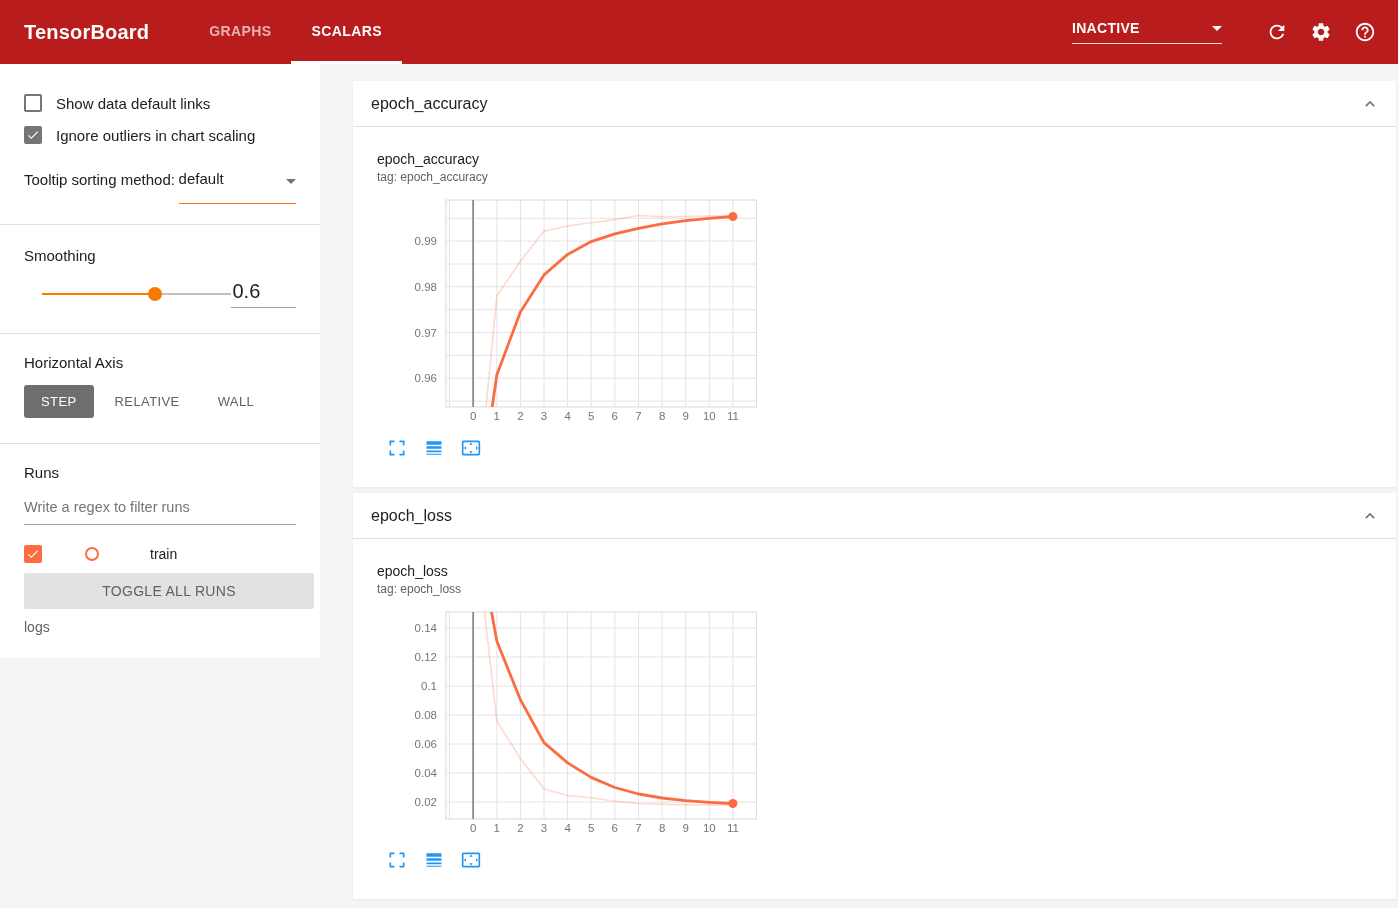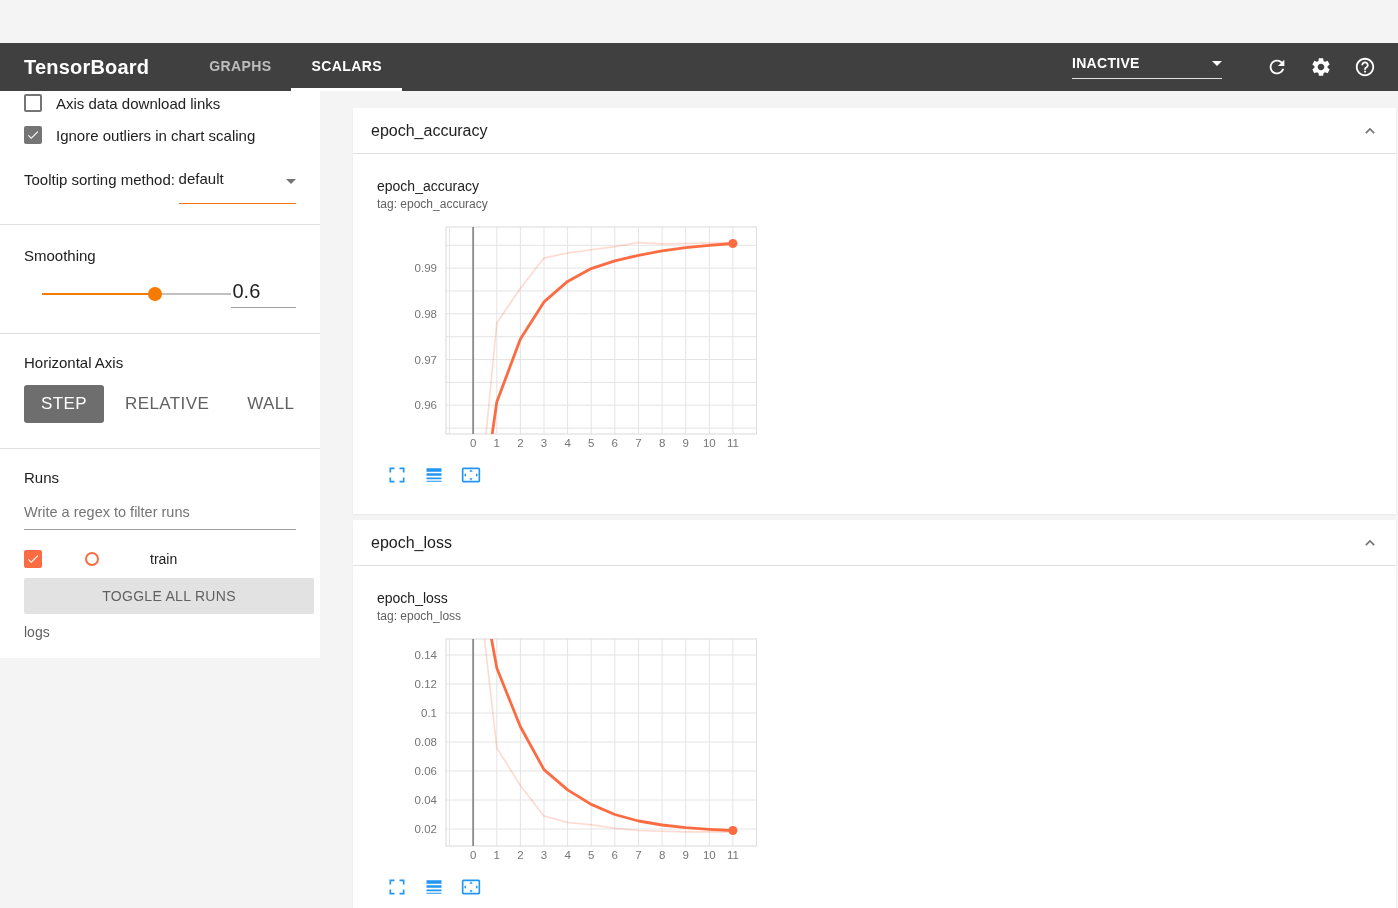--- a/index.html
+++ b/index.html
@@ -1,21 +1,21 @@
 <!DOCTYPE html>
 <html><head>
 <meta charset="utf-8">
 <style>
   * { margin:0; padding:0; box-sizing:border-box; }
   html,body { width:1398px; height:908px; overflow:hidden;
               font-family:"Liberation Sans", sans-serif; background:#f4f4f4; }
 
   
-  .topbar { height:48px; background:#404040; display:flex; align-items:stretch;
-            color:#fff; position:relative; z-index:5;margin-top:43px; }
+  .topbar { height:64px; background:#b91c1c; display:flex; align-items:stretch;
+            color:#fff; position:relative; z-index:5; }
   .logo { font-size:20px; font-weight:bold; margin-left:24px; display:flex; align-items:center; letter-spacing:.2px; }
   .tabs { display:flex; margin-left:40px; }
   .tab { display:flex; align-items:center; padding:0 20px; font-size:14px; font-weight:bold;
          letter-spacing:.4px; color:rgba(255,255,255,.65); cursor:pointer; border-bottom:3px solid transparent; }
   .tab.active { color:#fff; border-bottom:3px solid #fff; }
   .topbar-right { margin-left:auto; display:flex; align-items:center; padding-right:22px; }
   .status-select { width:150px; margin-right:22px; display:flex; align-items:center;
                    border-bottom:1px solid rgba(255,255,255,.85); padding-bottom:7px; cursor:pointer; }
   .status-select .val { font-size:14px; font-weight:bold; letter-spacing:.3px; }
   .caret-down { width:0; height:0; border-left:5px solid transparent; border-right:5px solid transparent;
@@ -45,21 +45,21 @@
   .smoothing-label { margin-top:22px; }
   .slider-row { display:flex; align-items:center; margin-top:20px; height:20px; }
   .slider { width:190px; margin-left:18px; position:relative; height:14px; cursor:pointer; }
   .slider .track { position:absolute; left:0; right:0; top:6px; height:2px; background:#c1c1c1; }
   .slider .fill  { position:absolute; left:0; top:6px; height:2px; background:#f57c00; }
   .slider .thumb { position:absolute; top:0; width:14px; height:14px; border-radius:50%; background:#f57c00; margin-left:-7px; }
   .smooth-val { width:66px; margin-left:auto; border-bottom:1px solid #9e9e9e; font-size:20px;
                 color:#212121; padding:0 0 4px 2px; }
   .haxis-label { margin-top:20px; }
   .axis-btns { display:flex; align-items:center; margin-top:14px; }
-  .axis-btn { font-size:17px; letter-spacing:.4px; color:#616161; padding:9px 17px; border-radius:3px;
+  .axis-btn { font-size:13px; letter-spacing:.4px; color:#616161; padding:9px 17px; border-radius:3px;
               cursor:pointer; margin-right:4px; }
   .axis-btn.active { background:#6e6e6e; color:#fff; }
   .runs-label { margin-top:20px; }
   .regex-input { margin-top:10px; width:272px; border:none; border-bottom:1px solid #9e9e9e;
                  font-size:14.5px; color:#212121; padding:8px 0 9px 0; outline:none; background:transparent;
                  font-family:"Liberation Sans", sans-serif; }
   .regex-input::placeholder { color:#757575; }
   .run-row { display:flex; align-items:center; margin-top:18px; height:22px; cursor:pointer;gap:35px; }
   .run-circle { width:14px; height:14px; border:2px solid #fb6c42; border-radius:50%; margin-left:8px; flex:none; }
   .run-name { font-size:14px; color:#212121; margin-left:16px; }
@@ -112,21 +112,21 @@
       <svg viewBox="0 0 24 24">
           <path d="M11 18h2v-2h-2v2zm1-16C6.48 2 2 6.48 2 12s4.48 10 10 10 10-4.48 10-10S17.52 2 12 2zm0 18c-4.41 0-8-3.59-8-8s3.59-8 8-8 8 3.59 8 8-3.59 8-8 8zm0-14c-2.21 0-4 1.79-4 4h2c0-1.1.9-2 2-2s2 .9 2 2c0 2-3 1.75-3 5h2c0-2.25 3-2.5 3-5 0-2.21-1.79-4-4-4z"></path>
         </svg>
     </span>
   </div>
 </div>
 
 <div class="sidebar">
   <div class="cb-row">
     <span class="checkbox"></span>
-    <span class="cb-label">Axis data download links</span>
+    <span class="cb-label">Show data default links</span>
   </div>
   <div class="cb-row">
     <span class="checkbox checked-gray">
       <svg viewBox="0 0 24 24">
           <path fill="#fff" d="M9 16.17L4.83 12l-1.42 1.41L9 19 21 7l-1.41-1.41z"></path>
         </svg>
     </span>
     <span class="cb-label">Ignore outliers in chart scaling</span>
   </div>
 

